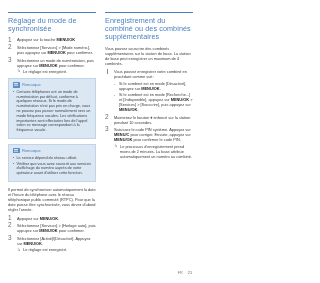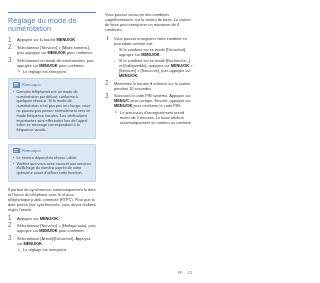--- a/index.html
+++ b/index.html
@@ -157,21 +157,21 @@
   }
   .footer .pg{color:#5e5e5e;}
 </style>
 </head>
 <body>
 
 <div class="page">
 
   <div class="col">
 
-    <h2 class="h1 nolead">Réglage du mode de numérotation</h2>
+    <h2 class="h1 nolead">Réglage du mode de synchronisée</h2>
 
     <ol class="steps">
       <li>
         <span class="num">1</span>
         <span class="rt"><span>Appuyez sur la touche </span><span class="b">MENU/OK</span></span>
       </li>
       <li>
         <span class="num">2</span>
         <span class="rt"><span>Sélectionnez [Services] &gt; [Mode numéro.], puis appuyez sur </span><span class="b">MENU/OK</span><span> pour confirmer.</span></span>
       </li>
@@ -234,20 +234,21 @@
           <span class="arrow">↳</span>
           <span>Le réglage est enregistré.</span>
         </div>
       </li>
     </ol>
 
   </div>
 
   <div class="col">
 
+    <h2 class="h1 nolead">Enregistrement du combiné ou des combinés supplémentaires</h2>
 
     <p class="intro">Vous pouvez souscrire des combinés supplémentaires sur la station de base. La station de base peut enregistrer un maximum de 4 combinés.</p>
 
     <ul class="barlist">
       <li>
         <span class="bar"></span>
         <span class="rt"><span>Vous pouvez enregistrer votre combiné en procédant comme suit :</span></span>
         <ul class="sub">
           <li>
             <span class="dash">-</span>

